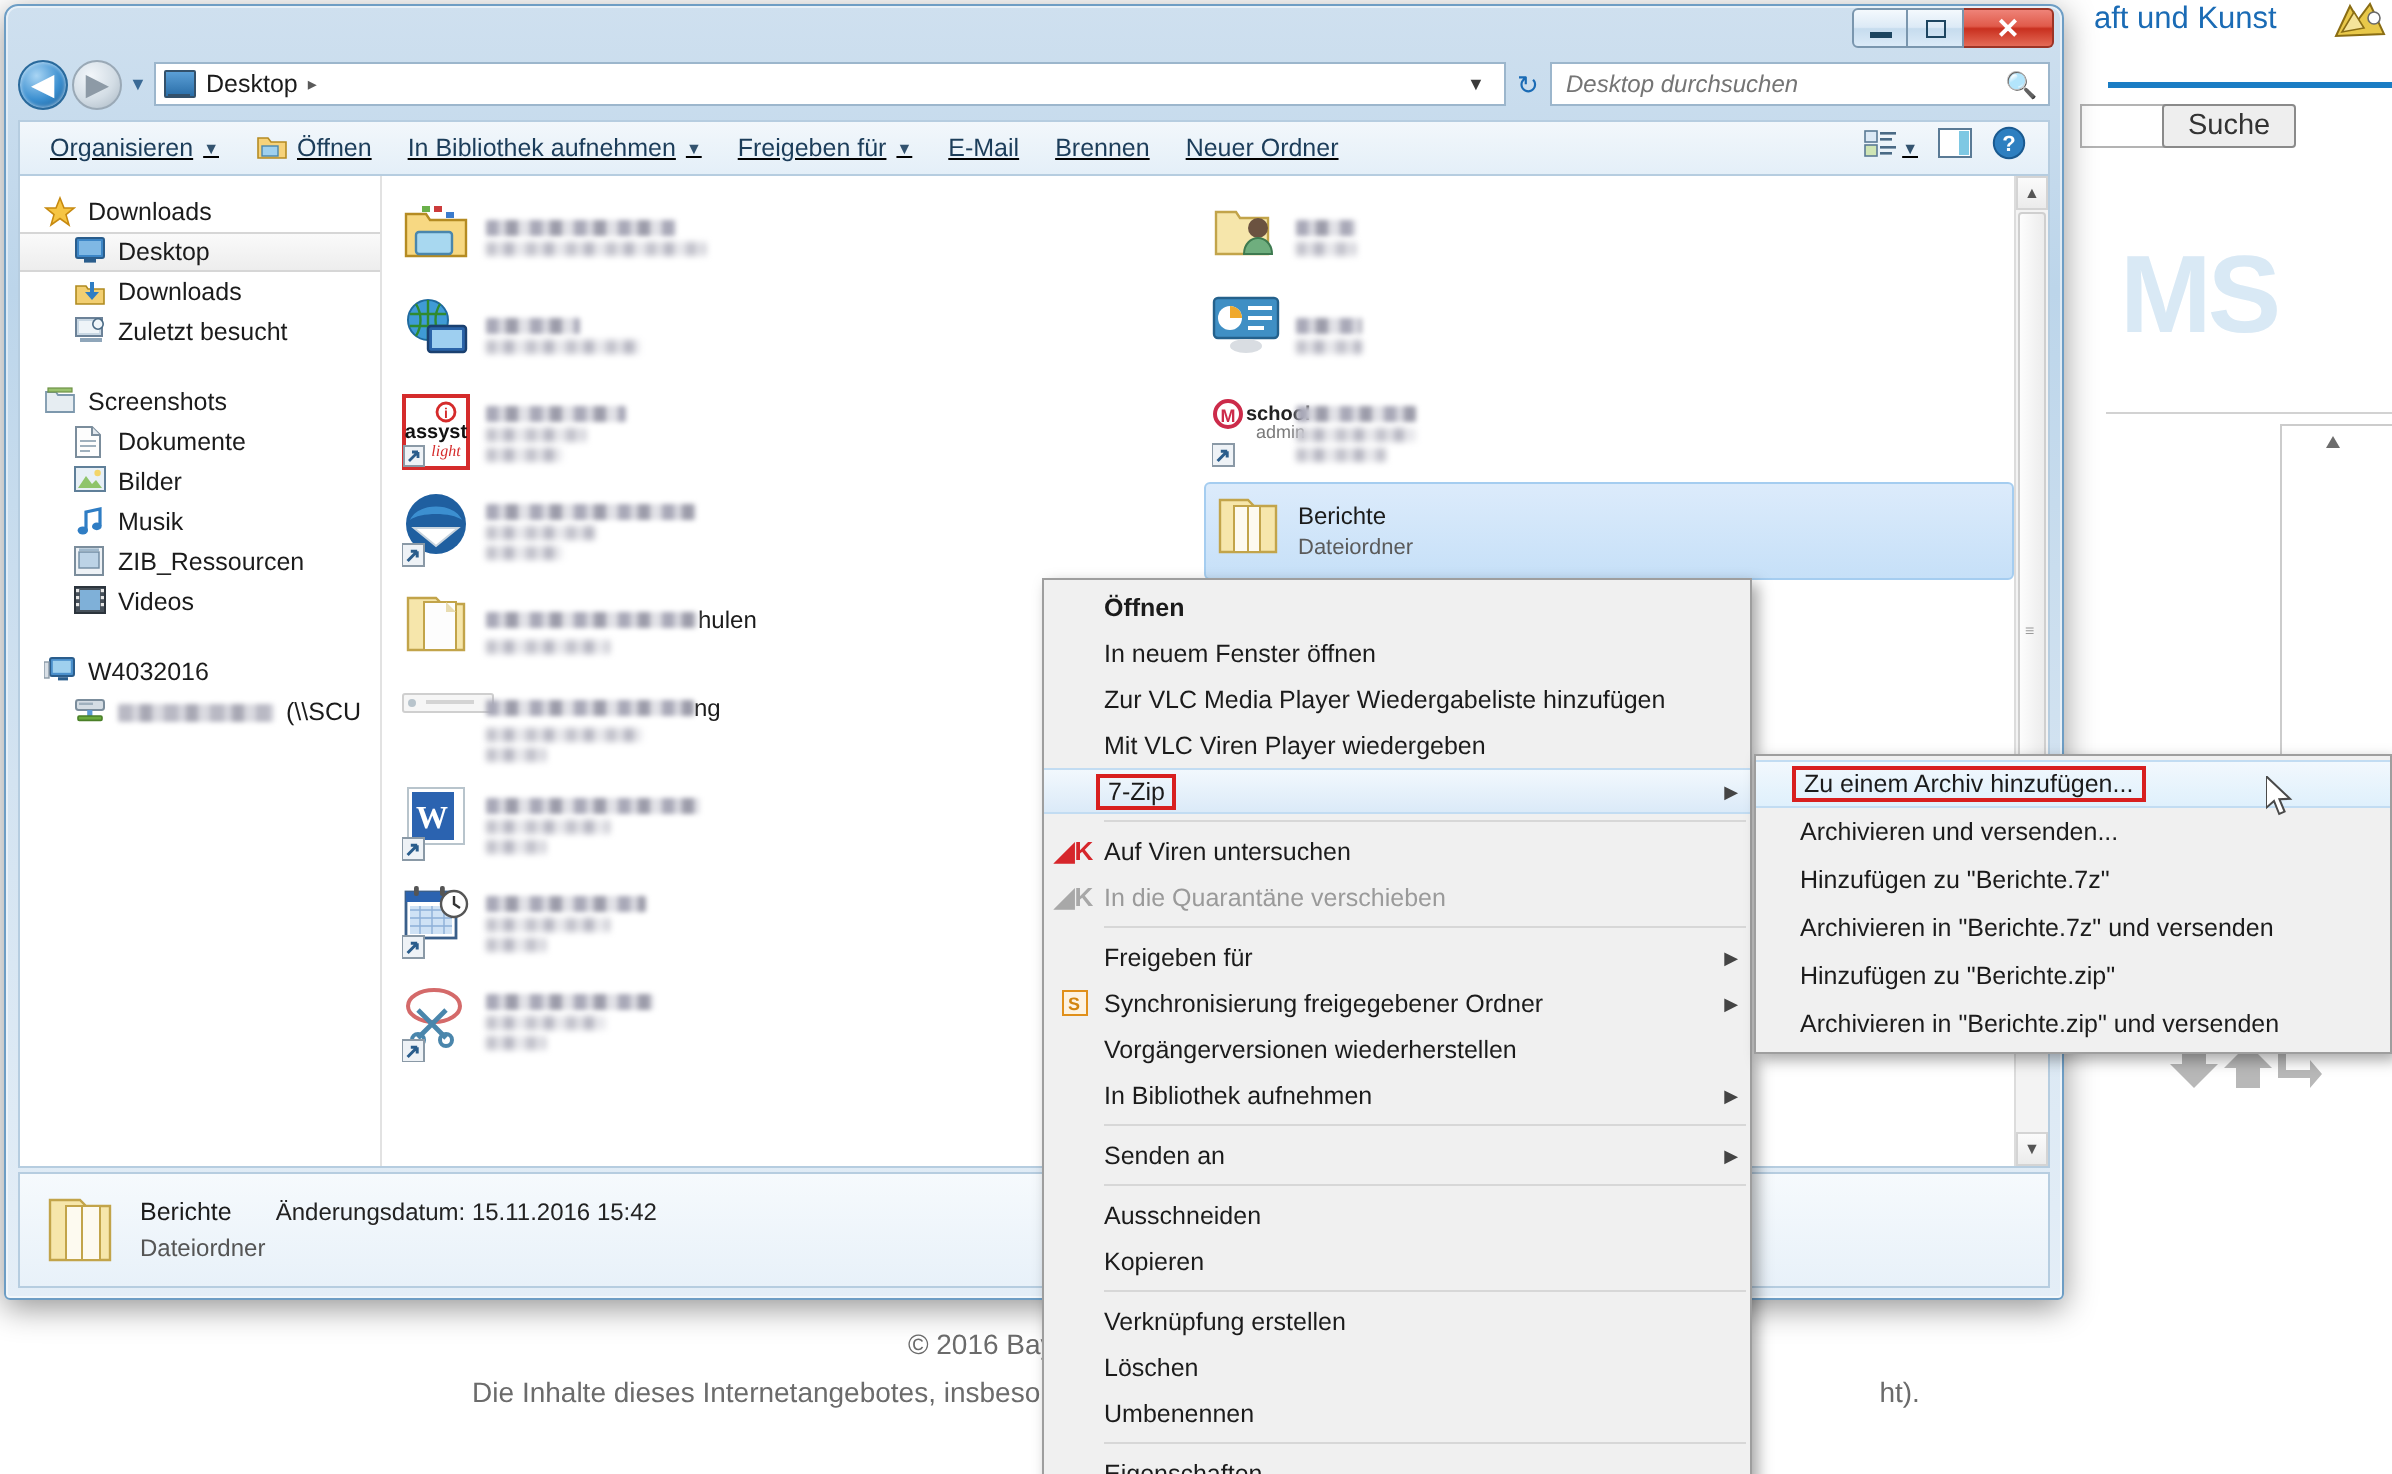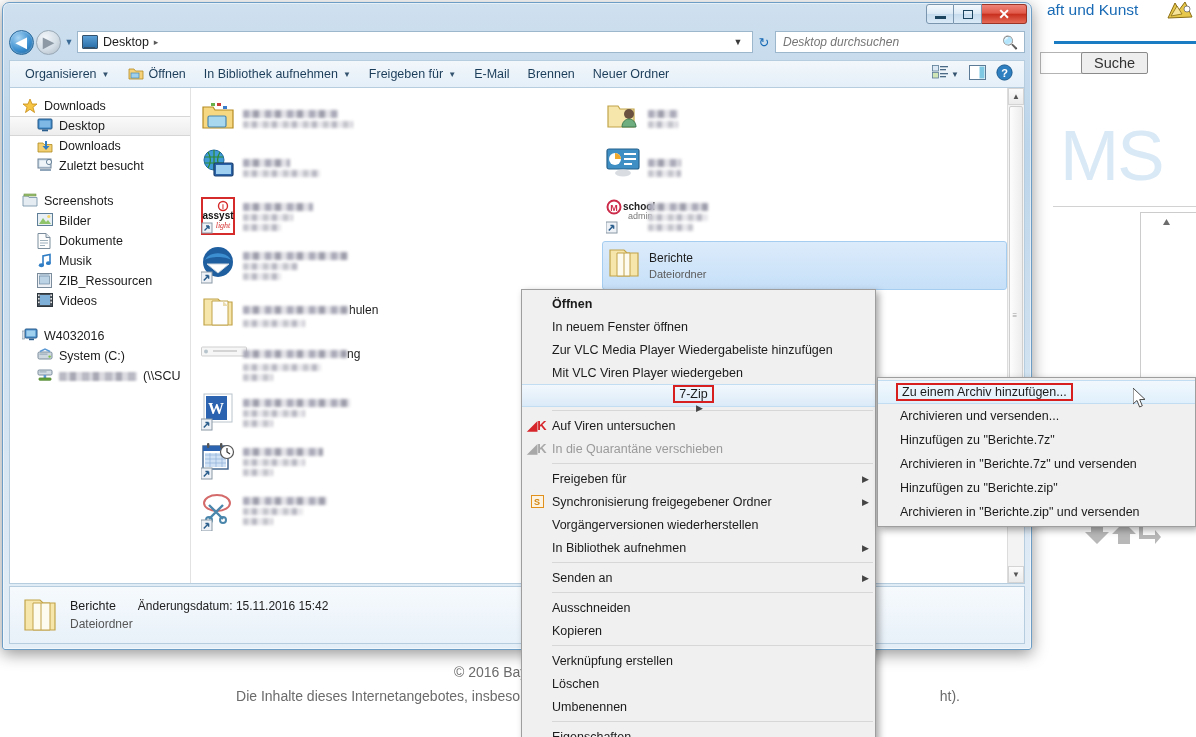--- a/index.html
+++ b/index.html
@@ -30,21 +30,21 @@
     position: absolute; left: 1040px; top: 52px; width: 52px; height: 22px;
     border: 1px solid #b3b3b3; background: #fff;
   }
   .bg-search-btn {
     position: absolute; left: 1081px; top: 52px;
     padding: 2px 12px; border: 1px solid #8a8a8a; background: #eeeeee;
     font-size: 14.5px; color: #333; border-radius: 2px;
   }
   .bg-watermark {
     position: absolute; left: 1060px; top: 120px;
-    font-size: 71px; font-weight: normal; color: #d9e9f5;
+    font-size: 55px; font-weight: bold; color: #d9e9f5;
     letter-spacing: -2px; line-height: 1; text-align: center;
   }
   .bg-panel-line {
     position: absolute; left: 1053px; top: 206px; width: 143px; height: 1px;
     background: #d2d2d2;
   }
   .bg-inner-box {
     position: absolute; left: 1140px; top: 212px; width: 56px; height: 300px;
     border: 1px solid #cccccc; border-right: none; background: #fff;
   }
@@ -153,21 +153,21 @@
     font-style: italic; color: #6b6b6b; font-family: "Liberation Sans", sans-serif;
     background: transparent; min-width: 0;
   }
   .search-ico { color: #2a6fae; font-size: 13px; }
 
   
   .toolbar {
     margin: 5px 6px 0 6px; height: 27px;
     background: linear-gradient(to bottom, #f2f7fb 0%, #e4eff8 100%);
     border: 1px solid #b6cde0; border-bottom: none;
-    display: flex; align-items: center; padding: 0 6px; gap: 0px;
+    display: flex; align-items: center; padding: 0 6px; gap: 0px; text-decoration: underline;
   }
   .tb-item {
     font-size: 12.5px; color: #1c3d5a; padding: 3px 9px; cursor: pointer;
     display: flex; align-items: center; gap: 5px; white-space: nowrap;
   }
   .tb-caret { font-size: 8px; color: #33536f; }
   .tb-spacer { flex: 1 1 auto; }
   .tb-icobtn {
     padding: 2px 5px; display: flex; align-items: center; gap: 3px; cursor: pointer;
   }
@@ -273,21 +273,20 @@
   .ctx-item {
     display: flex; align-items: center; height: 23px;
     padding: 0 6px 0 0; cursor: pointer; position: relative;
   }
   .ctx-item.bold { font-weight: bold; }
   .ctx-item.disabled { color: #9a9a9a; cursor: default; }
   .ctx-item.highlight {
     background: linear-gradient(to bottom,#f2f8fd,#dbeaf8);
     border-top: 1px solid #c2dcf2; border-bottom: 1px solid #c2dcf2;
     height: 23px;
-    flex-direction: column;
   }
   .ctx-gutter { width: 30px; flex: 0 0 auto; display: flex; align-items:center; justify-content:center; }
   .ctx-label { flex: 1 1 auto; white-space: nowrap; }
   .ctx-label.boxed {
     display: inline-block; border: 2px solid #d81f1f; padding: 0px 4px;
     margin-left: -4px; flex: 0 0 auto;
   }
   .ctx-arrow { font-size: 9px; color: #444; padding-left: 8px; }
   .ctx-sep { height: 1px; background: #d7d7d7; margin: 3px 2px 3px 30px; }
 
@@ -507,39 +506,39 @@
             <span class="nav-ico">
               <svg width="16" height="14" viewBox="0 0 16 14">
                   <path d="M1 3h5l1 1.5h8V13H1z" fill="#e6edf2" stroke="#7d98ad" stroke-width="0.9"></path>
                   <rect x="2" y="1" width="12" height="2" fill="#9ac26f" stroke="#6e9247" stroke-width="0.6"></rect>
                 </svg>
             </span>
             <span>Screenshots</span>
           </div>
           <div class="nav-row child">
             <span class="nav-ico">
-              <svg width="16" height="13" viewBox="0 0 16 13">
-                  <rect x="0.5" y="0.5" width="15" height="12" fill="#e8f0f6" stroke="#5f7f99" stroke-width="1"></rect>
-                  <polygon points="2,11 6,5 9,9 11,7 14,11" fill="#8fc46a"></polygon>
-                  <circle cx="11.8" cy="3.5" r="1.6" fill="#f3d56a"></circle>
-                </svg>
-            </span>
-            <span>Bilder</span>
-          </div>
-          <div class="nav-row child">
-            <span class="nav-ico">
               <svg width="14" height="16" viewBox="0 0 14 16">
                   <path d="M1 0.5h8l4 4V15.5H1z" fill="#fdfdfd" stroke="#7b8d9c" stroke-width="1"></path>
                   <path d="M9 0.5v4h4" fill="#e2e8ee" stroke="#7b8d9c" stroke-width="1"></path>
                   <rect x="3" y="7" width="8" height="1" fill="#9fb0bd"></rect>
                   <rect x="3" y="9.5" width="8" height="1" fill="#9fb0bd"></rect>
                   <rect x="3" y="12" width="5" height="1" fill="#9fb0bd"></rect>
                 </svg>
             </span>
             <span>Dokumente</span>
+          </div>
+          <div class="nav-row child">
+            <span class="nav-ico">
+              <svg width="16" height="13" viewBox="0 0 16 13">
+                  <rect x="0.5" y="0.5" width="15" height="12" fill="#e8f0f6" stroke="#5f7f99" stroke-width="1"></rect>
+                  <polygon points="2,11 6,5 9,9 11,7 14,11" fill="#8fc46a"></polygon>
+                  <circle cx="11.8" cy="3.5" r="1.6" fill="#f3d56a"></circle>
+                </svg>
+            </span>
+            <span>Bilder</span>
           </div>
           <div class="nav-row child">
             <span class="nav-ico">
               <svg width="16" height="16" viewBox="0 0 16 16">
                   <path d="M6 12V3l7-1.5V10" stroke="#2f7dc4" stroke-width="1.6" fill="none"></path>
                   <ellipse cx="4.4" cy="12.2" rx="2.6" ry="2" fill="#2f7dc4"></ellipse>
                   <ellipse cx="11.4" cy="10.2" rx="2.4" ry="1.9" fill="#2f7dc4"></ellipse>
                 </svg>
             </span>
             <span>Musik</span>
@@ -577,31 +576,20 @@
           <div class="nav-row">
             <span class="nav-ico">
               <svg width="16" height="14" viewBox="0 0 16 14">
                   <rect x="3" y="1" width="12" height="9" rx="1" fill="#4a8fcb" stroke="#2a5d8c" stroke-width="1"></rect>
                   <rect x="4.4" y="2.4" width="9" height="6" fill="#9fd0ee"></rect>
                   <rect x="7" y="10.6" width="5" height="1.6" fill="#2a5d8c"></rect>
                   <rect x="0" y="3" width="2.5" height="8" fill="#d8dfe6" stroke="#8a99a6" stroke-width="0.7"></rect>
                 </svg>
             </span>
             <span>W4032016</span>
-          </div>
-          <div class="nav-row child">
-            <span class="nav-ico">
-              <svg width="16" height="14" viewBox="0 0 16 14">
-                  <rect x="1" y="4" width="14" height="7" rx="1.4" fill="#cfd8df" stroke="#7b8d9c" stroke-width="1"></rect>
-                  <rect x="2.5" y="5.5" width="8" height="1.3" fill="#9fb0bd"></rect>
-                  <circle cx="12.6" cy="8.6" r="1.2" fill="#7fc14a"></circle>
-                  <path d="M3 3.5 L8 1 L13 3.5" stroke="#5d9ad4" stroke-width="1.4" fill="none"></path>
-                </svg>
-            </span>
-            <span>System  (C:)</span>
           </div>
           <div class="nav-row child">
             <span class="nav-ico">
               <svg width="16" height="14" viewBox="0 0 16 14">
                   <rect x="1" y="2" width="14" height="5" rx="1.2" fill="#d5dde4" stroke="#7b8d9c" stroke-width="1"></rect>
                   <rect x="2.5" y="3.3" width="7" height="1.2" fill="#9fb0bd"></rect>
                   <rect x="6.6" y="7" width="2.6" height="3" fill="#5d9ad4"></rect>
                   <rect x="2" y="10" width="12" height="2.2" rx="0.6" fill="#6aaa3c" stroke="#4a7f28" stroke-width="0.8"></rect>
                 </svg>
             </span>

